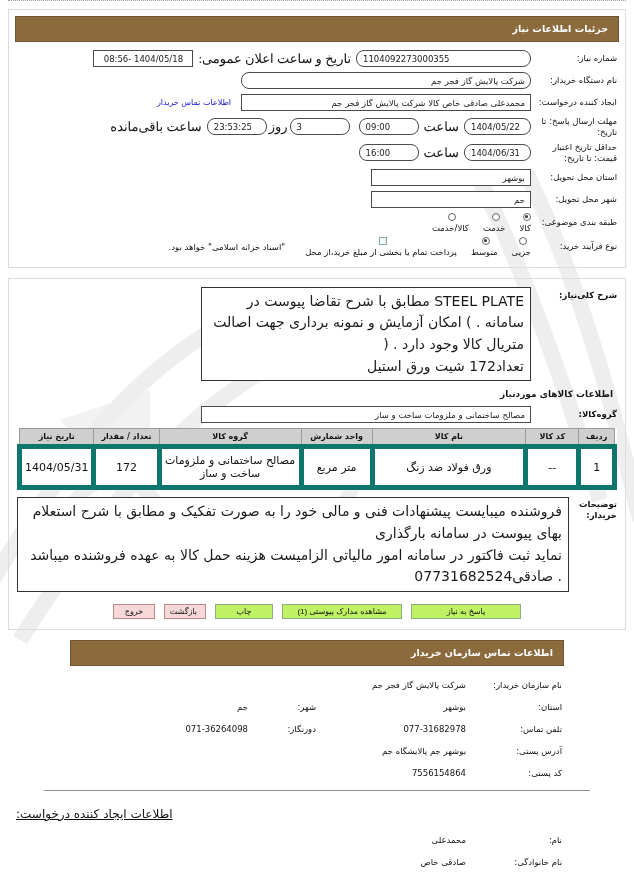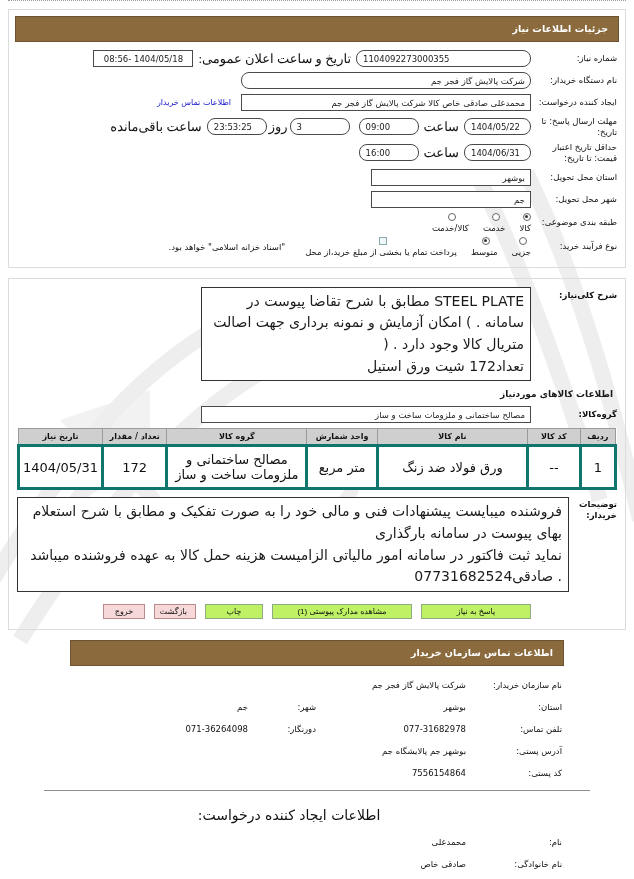--- a/index.html
+++ b/index.html
@@ -165,24 +165,24 @@
   table.items th{
     background:#cfcfcf;
     border:1px solid #9b9b9b;
     font-weight:bold;
     padding:3px 2px;
     text-align:center;
     color:#111;
     font-size:8px;
   }
   table.items td{
-    border:3px solid #0f766e;
+    border:5px solid #0f766e;
     padding:5px 3px;
     text-align:center;
-    font-size:13px;
+    font-size:11px;
     background:#fff;
     color:#111;
     margin-top:36px;
   }
 
   
   .btnrow{
     display:flex;
     justify-content:center;
     align-items:center;
@@ -234,25 +234,26 @@
     width:110px;min-width:110px;
     text-align:right;
     color:#111;
   }
   .cval2.num{direction:ltr;text-align:right;}
   .hr-thick{
     border:0;border-top:1px solid #8e8e8e;
     margin:10px 28px 16px 28px;
   }
   .subsec{
-    font-size:14px;
-    text-align:center;
+    font-size:12px;
+    text-align:left;
     padding-right:8px;
     margin-bottom:14px;
     color:#111;
+    text-decoration:underline;
   }
   .indent-pad{padding-right:56px;}
 </style>
 </head>
 <body>
 
 <div class="page">
 
   <div class="watermark">
     <svg width="634" height="480" viewBox="0 0 634 480" xmlns="http://www.w3.org/2000/svg">
@@ -409,21 +410,21 @@
         <div class="frow" style="align-items:flex-start;margin-top:7px;">
           <div class="lbl bold" style="width:42px;min-width:42px;padding-top:2px;">توضیحات خریدار:</div>
           <div class="bigbox" style="flex:1;">
             <div>فروشنده میبایست پیشنهادات فنی و مالی خود را به صورت تفکیک و مطابق با شرح استعلام بهای پیوست در سامانه بارگذاری</div>
             <div>نماید ثبت فاکتور در سامانه امور مالیاتی الزامیست هزینه حمل کالا به عهده فروشنده میباشد . صادقی07731682524</div>
           </div>
         </div>
 
         <div class="btnrow">
           <button class="btn green" style="width:110px;">پاسخ به نیاز</button>
-          <button class="btn green" style="width:140px;">مشاهده مدارک پیوستی (1)</button>
+          <button class="btn green" style="width:120px;">مشاهده مدارک پیوستی (1)</button>
           <button class="btn green" style="width:58px;">چاپ</button>
           <button class="btn pink" style="width:42px;">بازگشت</button>
           <button class="btn pink" style="width:42px;">خروج</button>
         </div>
 
       </div>
     </section>
 
     <section class="panel" style="border:none;">
       <div class="panel-head-wrap" style="padding:0 62px;">

